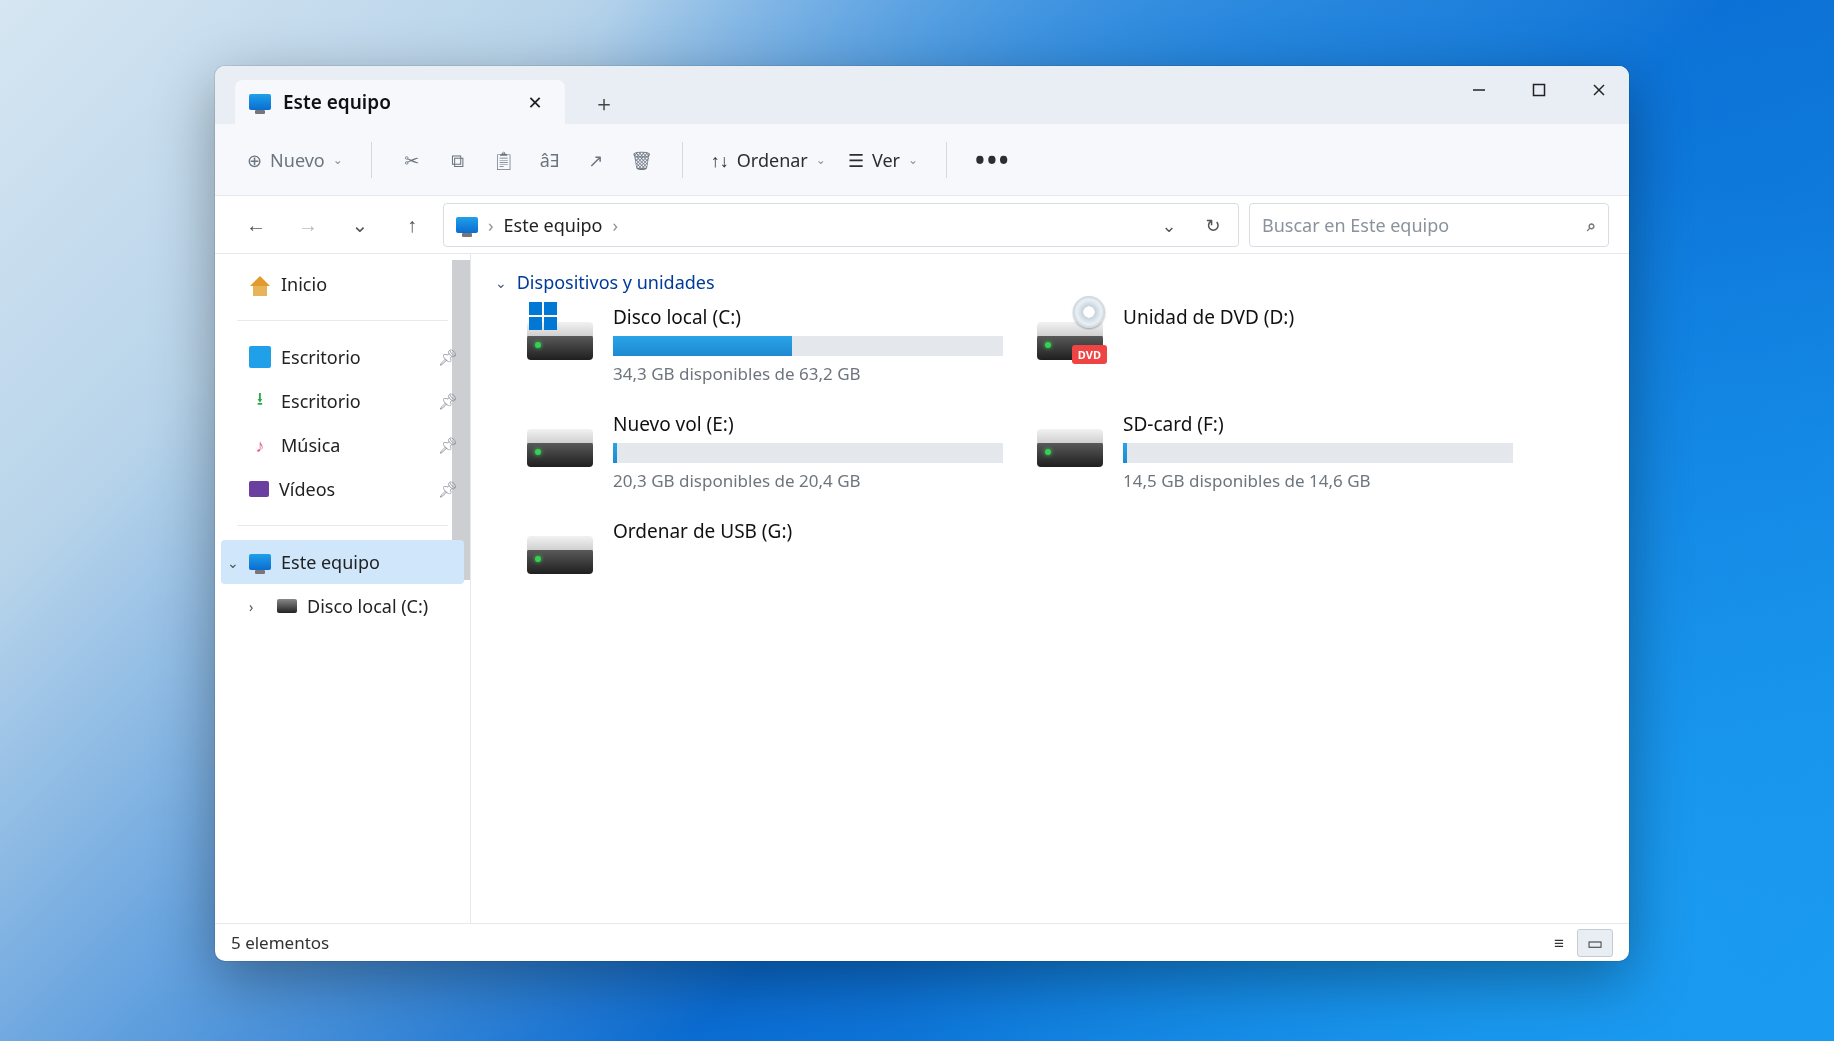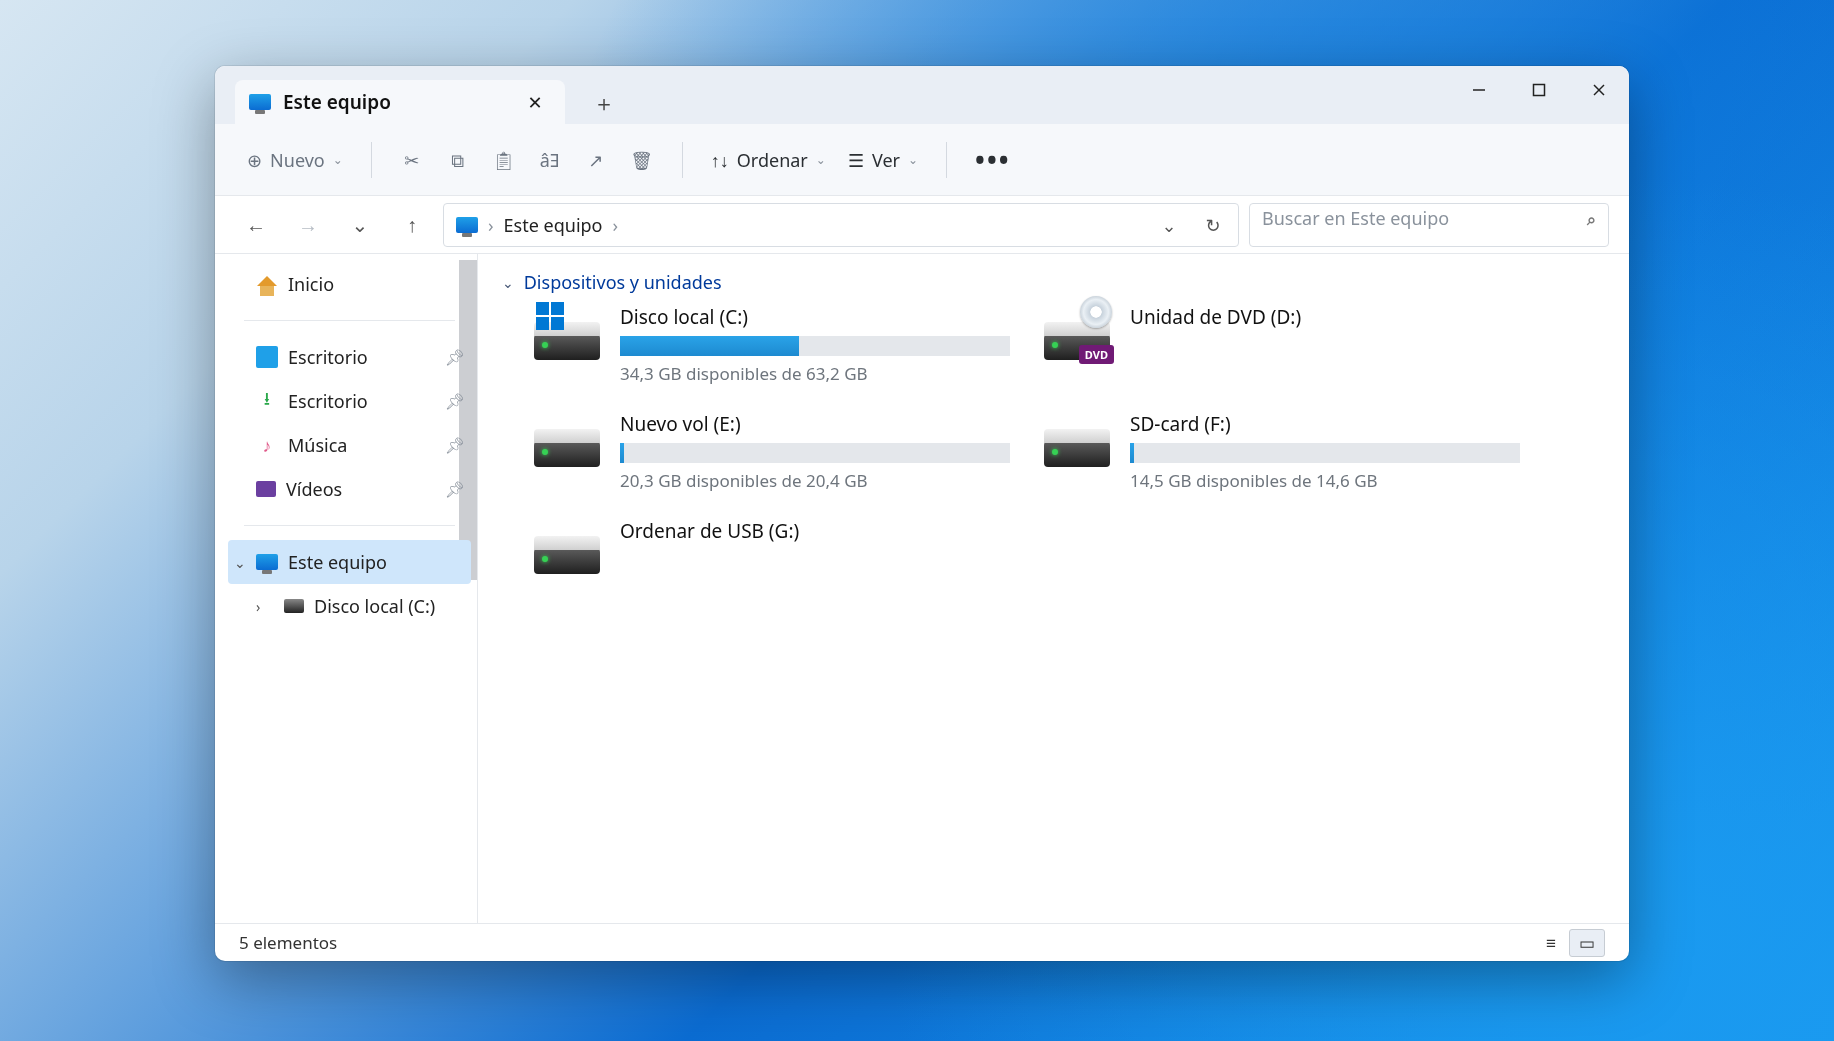--- a/index.html
+++ b/index.html
@@ -117,33 +117,33 @@
     padding:0 8px 0 12px;
     gap:10px;
     color:#222;
     font-size:18px;
   }
   .addressbar .spacer { flex:1; }
   .addressbar .ab-btn { width:34px; height:34px; display:flex; align-items:center; justify-content:center; color:#555; }
   .searchbox {
     width:360px; height:44px;
     border:1px solid #d8dde3; border-radius:4px;
-    display:flex; align-items:flex-end;
+    display:flex; align-items:center;
     padding:16px 12px;
     color:#777;
   }
   .searchbox input {
     border:none; outline:none; flex:1; font-size:18px; color:#333;
     background:transparent;
   }
   .searchbox input::placeholder { color:#8a929c; }
 
   
   .body {
-    flex:1; display:flex; min-height:0;margin-left:7px;
+    flex:1; display:flex; min-height:0;
   }
   .sidebar {
     width:256px;
     border-right:1px solid #e5e8ec;
     overflow:hidden;
     position:relative;
     padding-top:8px;
   }
   .sb-scroll {
     position:absolute; top:6px; right:0;
@@ -213,21 +213,21 @@
   }
   .hdd .led { position:absolute; left:8px; top:8px; width:6px; height:6px; background:#36d154; border-radius:50%; box-shadow:0 0 4px #36d154; }
   .winlogo {
     position:absolute; top:-2px; left:6px;
     width:28px; height:28px;
     display:grid; grid-template:repeat(2,1fr)/repeat(2,1fr); gap:2px;
   }
   .winlogo span { background:#0078d4; }
   .dvd-badge {
     position:absolute; bottom:0; right:0;
-    background:#701a75; color:#fff; font-size:11px; font-weight:bold;
+    background:#ef4444; color:#fff; font-size:11px; font-weight:bold;
     padding:2px 6px; border-radius:3px;
   }
   .disc {
     position:absolute; top:-8px; right:2px;
     width:32px; height:32px; border-radius:50%;
     background: radial-gradient(circle, #fff 24%, #c7d2dc 26%, #eaf0f5 55%, #b7c2cc 80%);
     box-shadow:0 1px 2px rgba(0,0,0,.3);
   }
   .drive-info { flex:1; display:flex; flex-direction:column; gap:6px; }
   .drive-name { font-size:19px; color:#111; }
@@ -240,21 +240,21 @@
     position:absolute; left:0; top:0; bottom:0;
     background:linear-gradient(#2aa3e8,#1d8ad0);
   }
   .drive-sub { font-size:17px; color:#6e757d; }
 
   
   .statusbar {
     height:38px;
     border-top:1px solid #e5e8ec;
     display:flex; align-items:center;
-    padding:0 24px;
+    padding:0 16px;
     font-size:17px; color:#333;
   }
   .statusbar .spacer{ flex:1; }
   .view-toggle {
     width:36px; height:28px;
     display:flex; align-items:center; justify-content:center;
     border:1px solid transparent;
     color:#333;
   }
   .view-toggle.active{ background:#e9eef5; border-color:#c6ccd3; border-radius:3px; }

